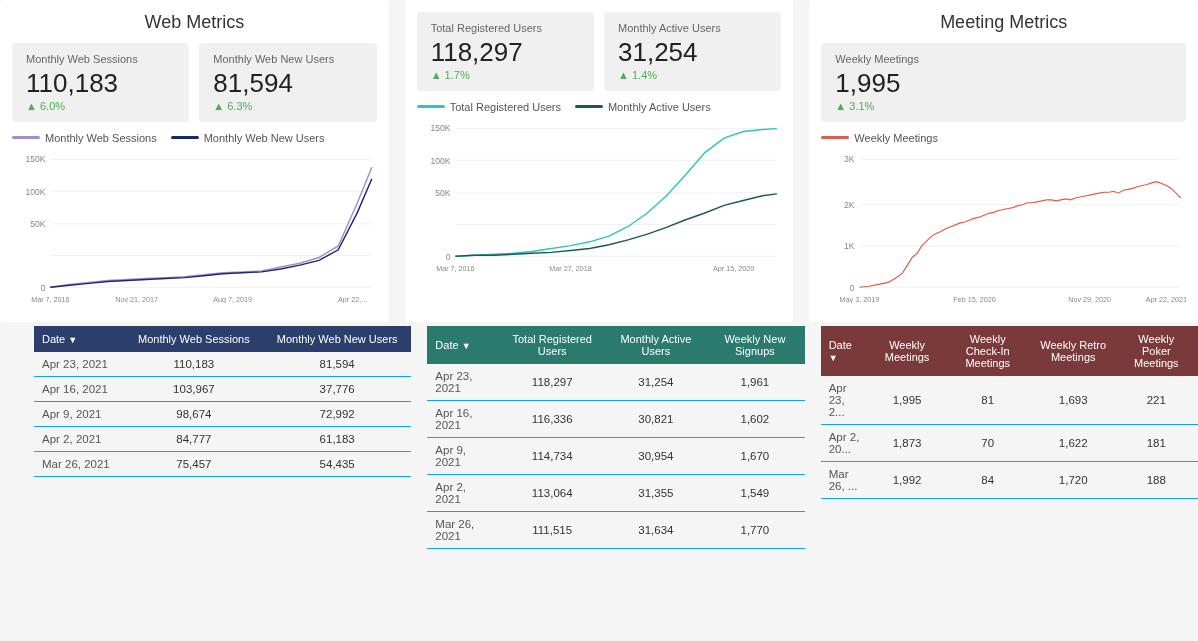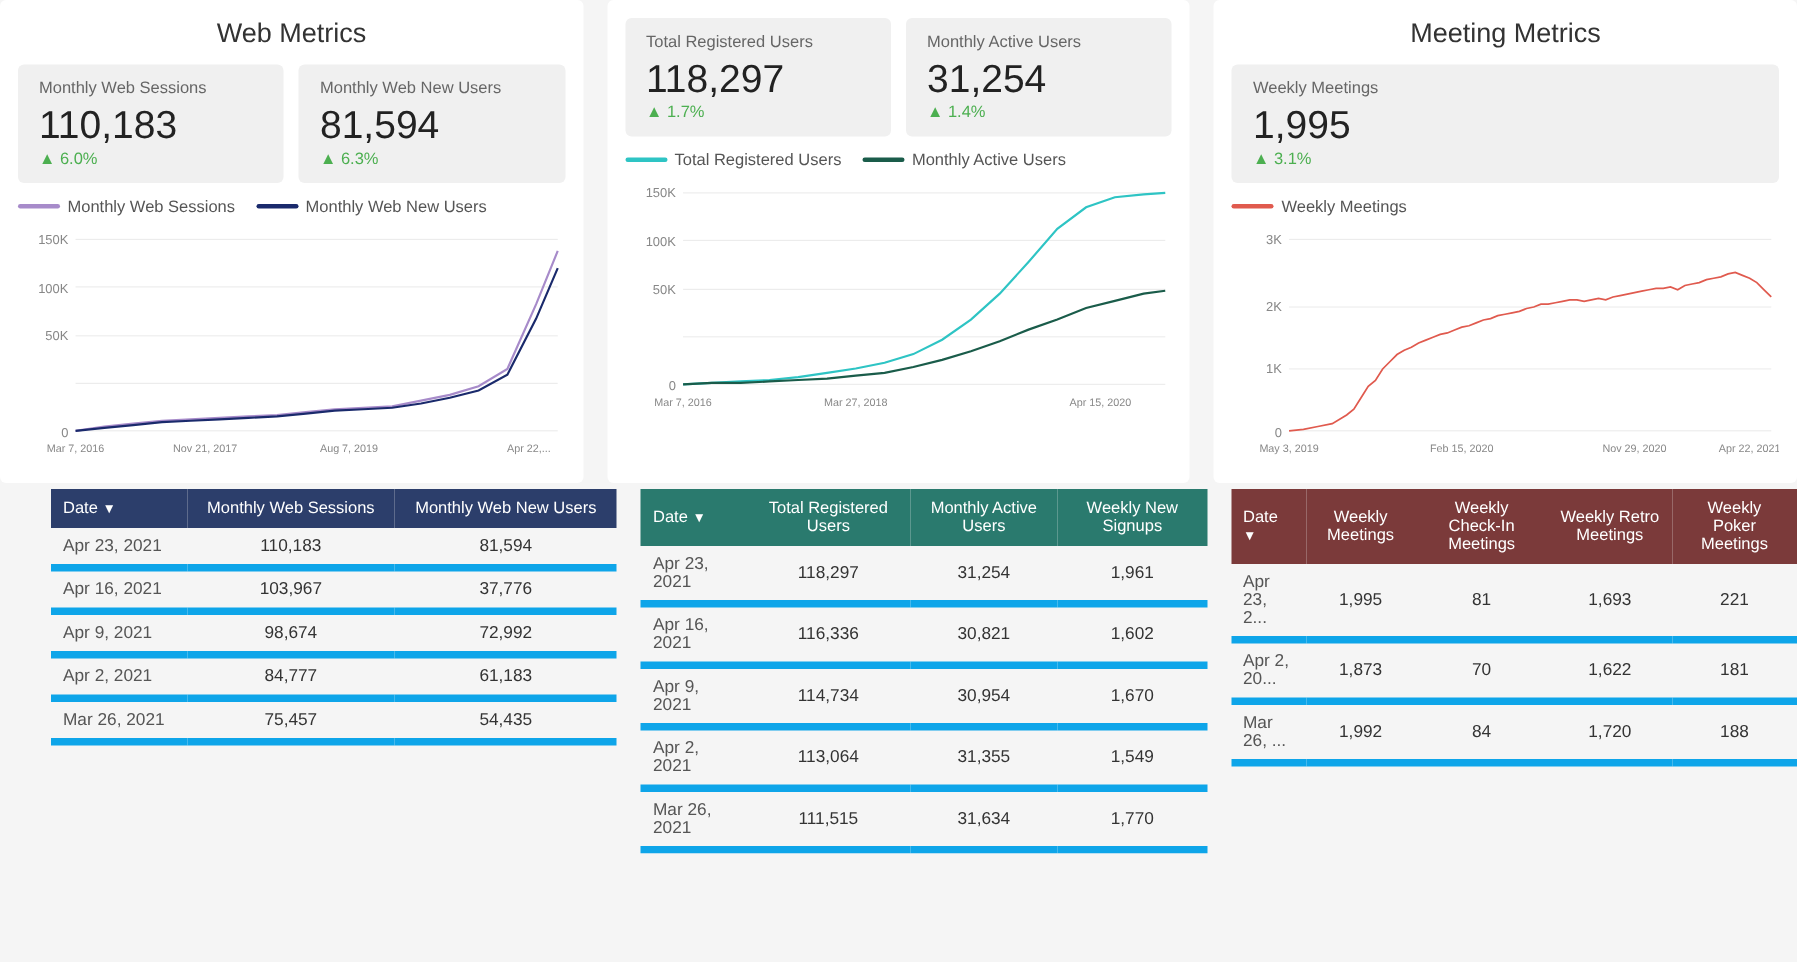--- a/index.html
+++ b/index.html
@@ -26,21 +26,21 @@
     
     .chart-container { position: relative; height: 160px; width: 100%; }
     
     
     .tables-row { display: grid; grid-template-columns: 1fr 1fr 1fr; gap: 16px; margin-left: 34px; }
     
     .data-table { width: 100%; border-collapse: collapse; font-size: 11.5px; }
     .data-table thead tr { color: white; }
     .data-table th { padding: 7px 8px; text-align: center; font-weight: 500; font-size: 11px; }
     .data-table th:first-child { text-align: left; }
-    .data-table td { padding: 6px 8px; text-align: center; border-bottom: 5px solid #0ea5e9; }
+    .data-table td { padding: 6px 8px; text-align: center; border-bottom: 1px solid #0ea5e9; }
     .data-table td:first-child { text-align: left; color: #555; }
     
     .table-web thead { background: #2c3e6b; }
     .table-user thead { background: #2a7a6e; }
     .table-meeting thead { background: #7b3a3a; }
     
     .sort-arrow { font-size: 9px; }
   </style>
 </head>
 <body>

